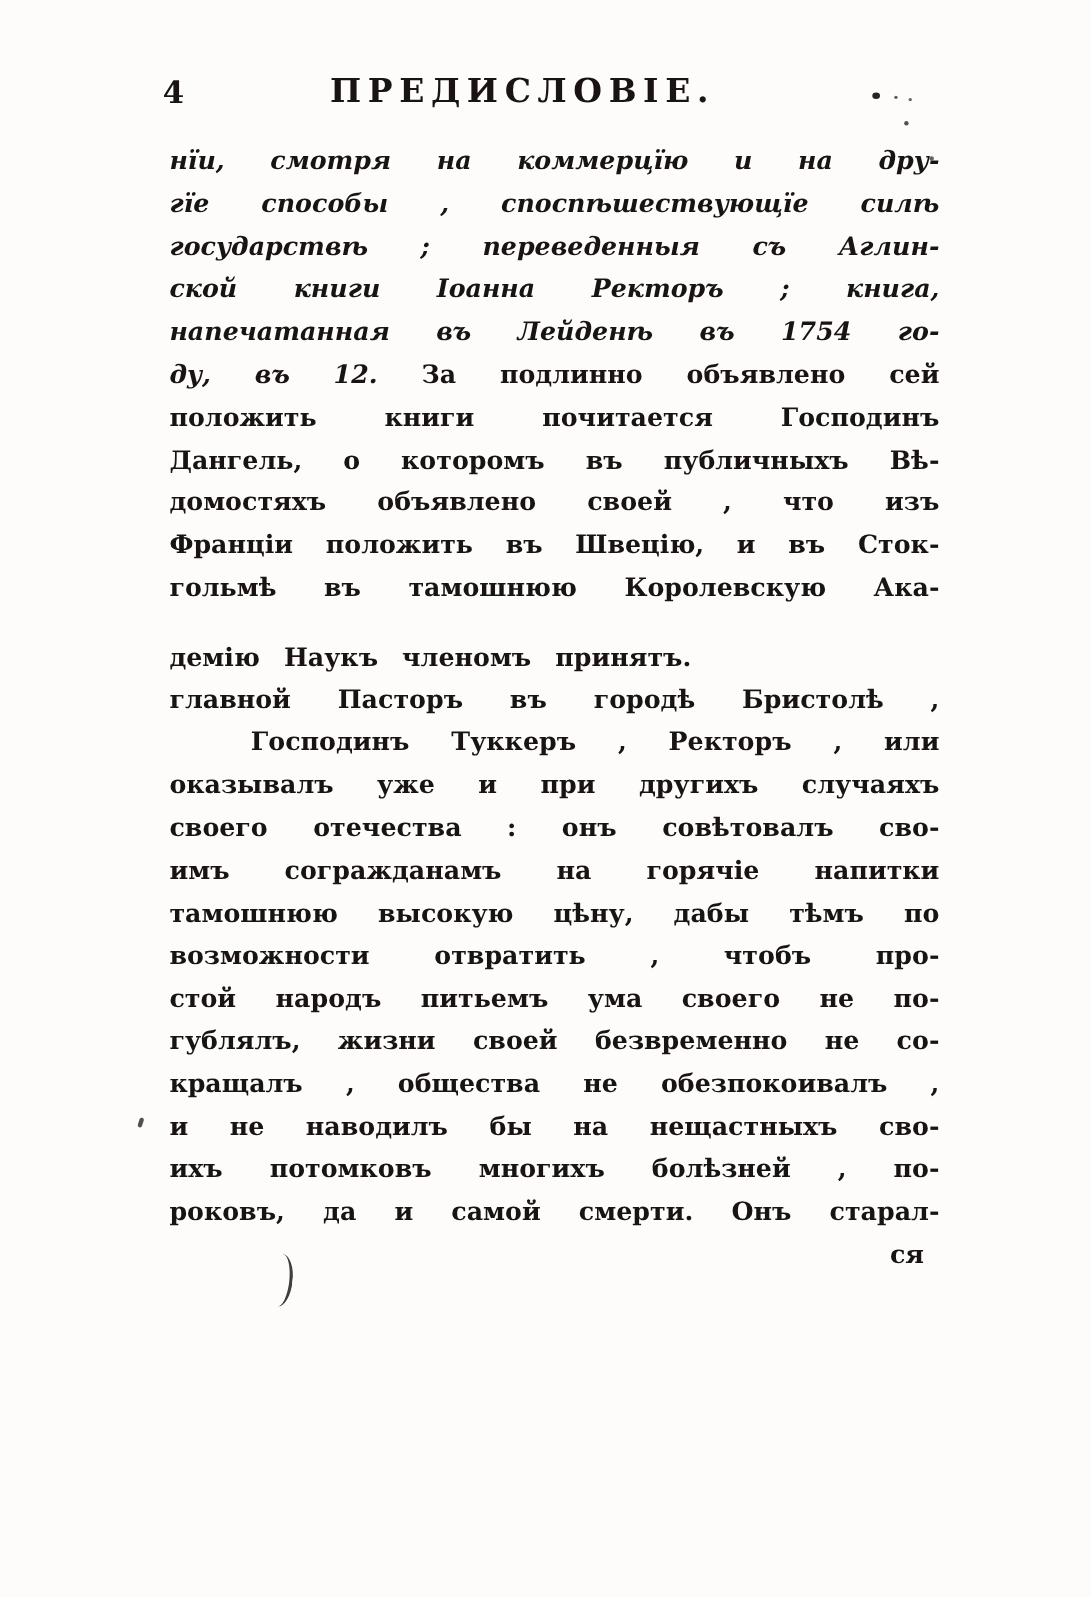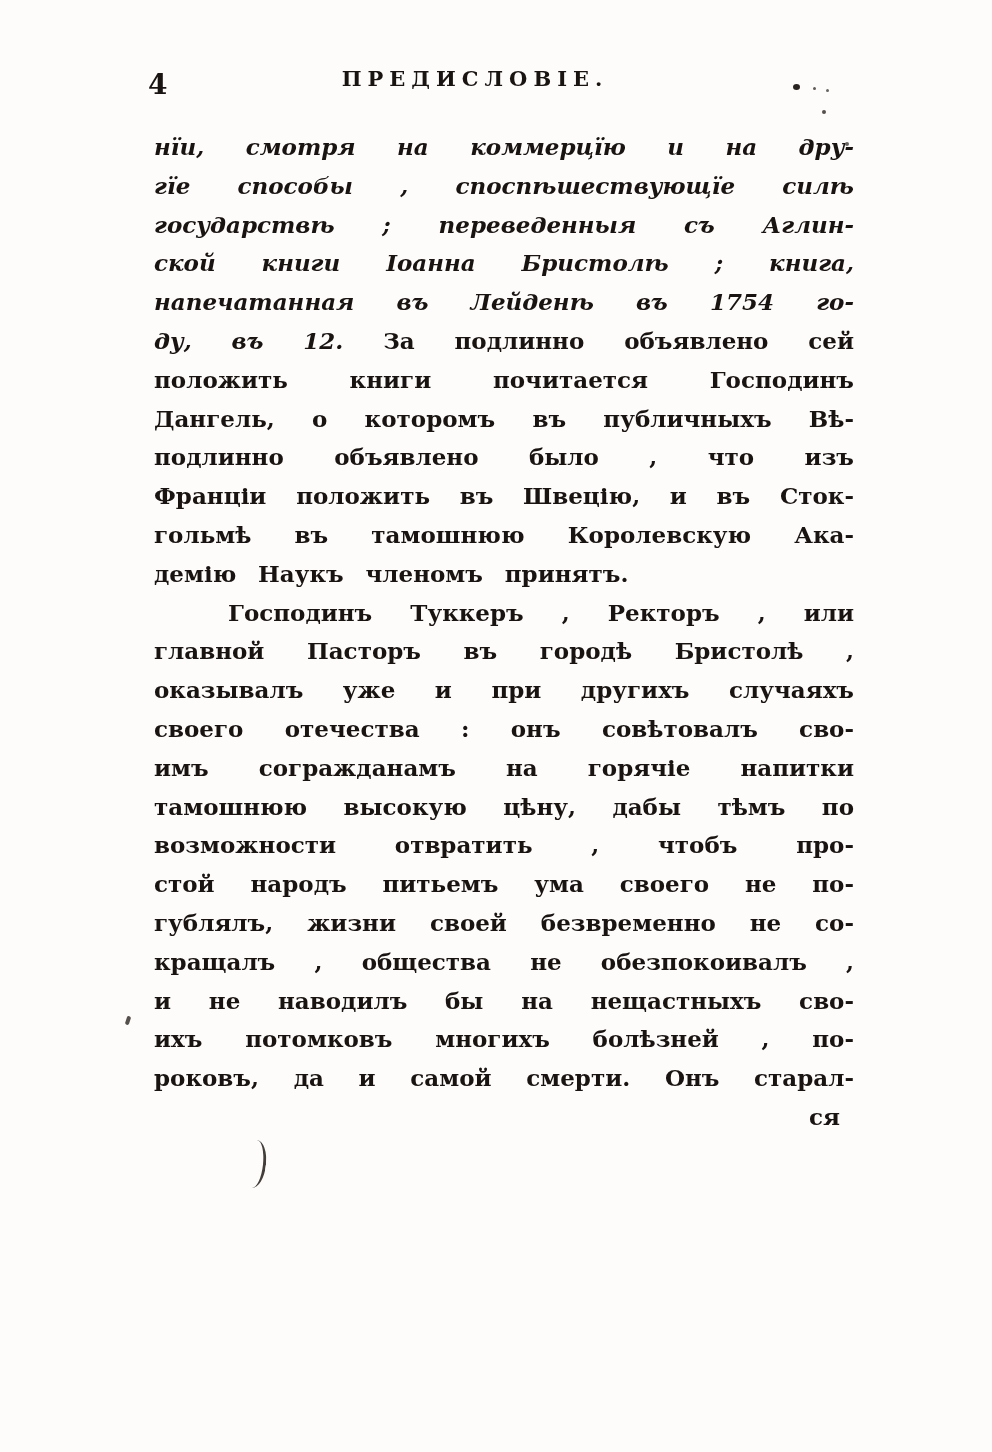--- a/index.html
+++ b/index.html
@@ -24,21 +24,21 @@
     font-size: 28px;
     font-weight: bold;
     letter-spacing: 1px;
   }
   .running-title {
     position: absolute;
     left: 275px;
     top: 66px;
     width: 400px;
     text-align: center;
-    font-size: 21px;
+    font-size: 30px;
     font-weight: bold;
     letter-spacing: 6px;
     white-space: nowrap;
   }
   
   .textblock {
     position: absolute;
     left: 154px;
     top: 128px;
     width: 700px;
@@ -56,20 +56,21 @@
   .line.it {
     font-style: italic;
     word-spacing: 0.16em;
   }
   .line .it-frag { font-style: italic; }
   .line.indent { text-indent: 74px; }
   .line.para-end {
     text-align: center;
     text-align-last: left;
     word-spacing: 0.6em;
+    margin-top: 24px;
   }
   .line.catchword-line {
     text-align: right;
     text-align-last: right;
     padding-right: 14px;
   }
   
   .speck {
     position: absolute;
     background: #2a2420;
@@ -108,34 +109,34 @@
   <div class="speck s4"></div>
   <div class="speck s5"></div>
   <div class="speck s6"></div>
   <div class="flaw-paren"></div>
 
   <div class="textblock">
 
     <div class="line it">нїи, смотря на коммерцїю и на дру-</div>
     <div class="line it">гїе способы , споспѣшествующїе силѣ</div>
     <div class="line it">государствѣ ; переведенныя съ Аглин-</div>
-    <div class="line it">ской книги Іоанна Бристолѣ ; книга,</div>
+    <div class="line it">ской книги Іоанна Ректоръ ; книга,</div>
     <div class="line it">напечатанная въ Лейденѣ въ 1754 го-</div>
 
     <div class="line"><span class="it-frag">ду, въ 12.</span> <span>За подлинно объявлено сей</span></div>
 
     <div class="line">положить книги почитается Господинъ</div>
     <div class="line">Дангель, о которомъ въ публичныхъ Вѣ-</div>
-    <div class="line">подлинно объявлено было , что изъ</div>
+    <div class="line">домостяхъ объявлено своей , что изъ</div>
     <div class="line">Франціи положить въ Швецію, и въ Сток-</div>
     <div class="line">гольмѣ въ тамошнюю Королевскую Ака-</div>
     <div class="line para-end">демію Наукъ членомъ принятъ.</div>
 
+    <div class="line">главной Пасторъ въ городѣ Бристолѣ ,</div>
     <div class="line indent">Господинъ Туккеръ , Ректоръ , или</div>
-    <div class="line">главной Пасторъ въ городѣ Бристолѣ ,</div>
     <div class="line">оказывалъ уже и при другихъ случаяхъ</div>
     <div class="line">своего отечества : онъ совѣтовалъ сво-</div>
     <div class="line">имъ согражданамъ на горячіе напитки</div>
     <div class="line">тамошнюю высокую цѣну, дабы тѣмъ по</div>
     <div class="line">возможности отвратить , чтобъ про-</div>
     <div class="line">стой народъ питьемъ ума своего не по-</div>
     <div class="line">гублялъ, жизни своей безвременно не со-</div>
     <div class="line">кращалъ , общества не обезпокоивалъ ,</div>
     <div class="line">и не наводилъ бы на нещастныхъ сво-</div>
     <div class="line">ихъ потомковъ многихъ болѣзней , по-</div>

